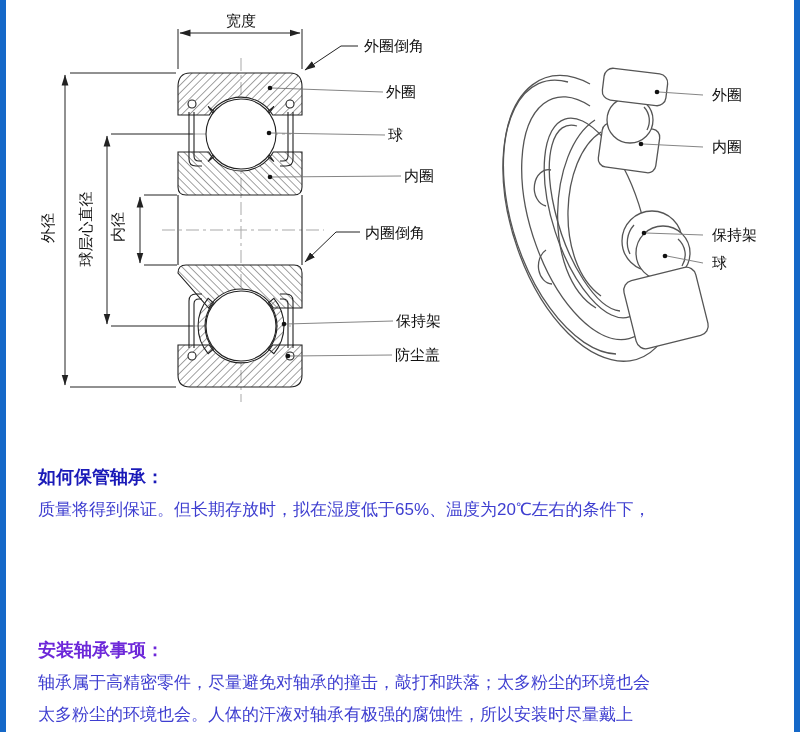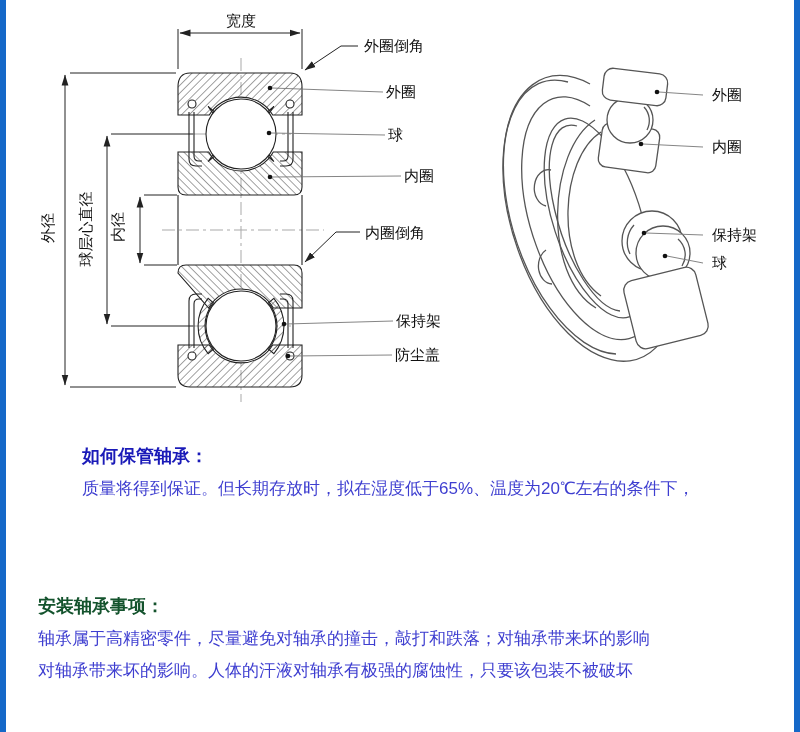--- a/index.html
+++ b/index.html
@@ -6,21 +6,21 @@
   body{
     width:800px;height:732px;position:relative;background:#ffffff;
     font-family:"Liberation Sans",sans-serif;overflow:hidden;
   }
   .edge-bar{position:absolute;top:0;bottom:0;width:6px;}
   .edge-bar.left{left:0;}
   .edge-bar.right{right:0;}
   #diagram-svg{position:absolute;top:0;left:0;}
   .svg-label{font-family:"Liberation Sans",sans-serif;font-size:15px;fill:#111;}
   .note-block{position:absolute;left:38px;right:36px;}
-  .note-block.first{top:444px;margin-left:44px;}
+  .note-block.first{top:465px;}
   .note-block.second{top:594px;}
   .note-title{font-size:18px;font-weight:bold;line-height:24px;margin:0 0 5px 0;}
   .note-line{font-size:17px;line-height:32px;white-space:nowrap;}
 </style>
 </head>
 <body>
 
 <div class="edge-bar left" style="background: rgb(21, 104, 200);"></div>
 <div class="edge-bar right" style="background: rgb(21, 104, 200);"></div>
 
@@ -188,18 +188,18 @@
 </svg>
 
 <div class="note-block first">
   <h3 class="note-title" style="color:#1a1ab8;">如何保管轴承：</h3>
   <div style="color:#3e3ed0;">
     <div class="note-line">质量将得到保证。但长期存放时，拟在湿度低于65%、温度为20℃左右的条件下，</div>
   </div>
 </div>
 
 <div class="note-block second">
-  <h3 class="note-title" style="color:#14532d;">安装轴承事项：</h3>
+  <h3 class="note-title" style="color:#6d28d9;margin-top:44px;">安装轴承事项：</h3>
   <div style="color:#3e3ed0;">
-    <div class="note-line">轴承属于高精密零件，尽量避免对轴承的撞击，敲打和跌落；对轴承带来坏的影响</div>
-    <div class="note-line">对轴承带来坏的影响。人体的汗液对轴承有极强的腐蚀性，只要该包装不被破坏</div>
+    <div class="note-line">轴承属于高精密零件，尽量避免对轴承的撞击，敲打和跌落；太多粉尘的环境也会</div>
+    <div class="note-line">太多粉尘的环境也会。人体的汗液对轴承有极强的腐蚀性，所以安装时尽量戴上</div>
   </div>
 </div>
 
 </body></html>

